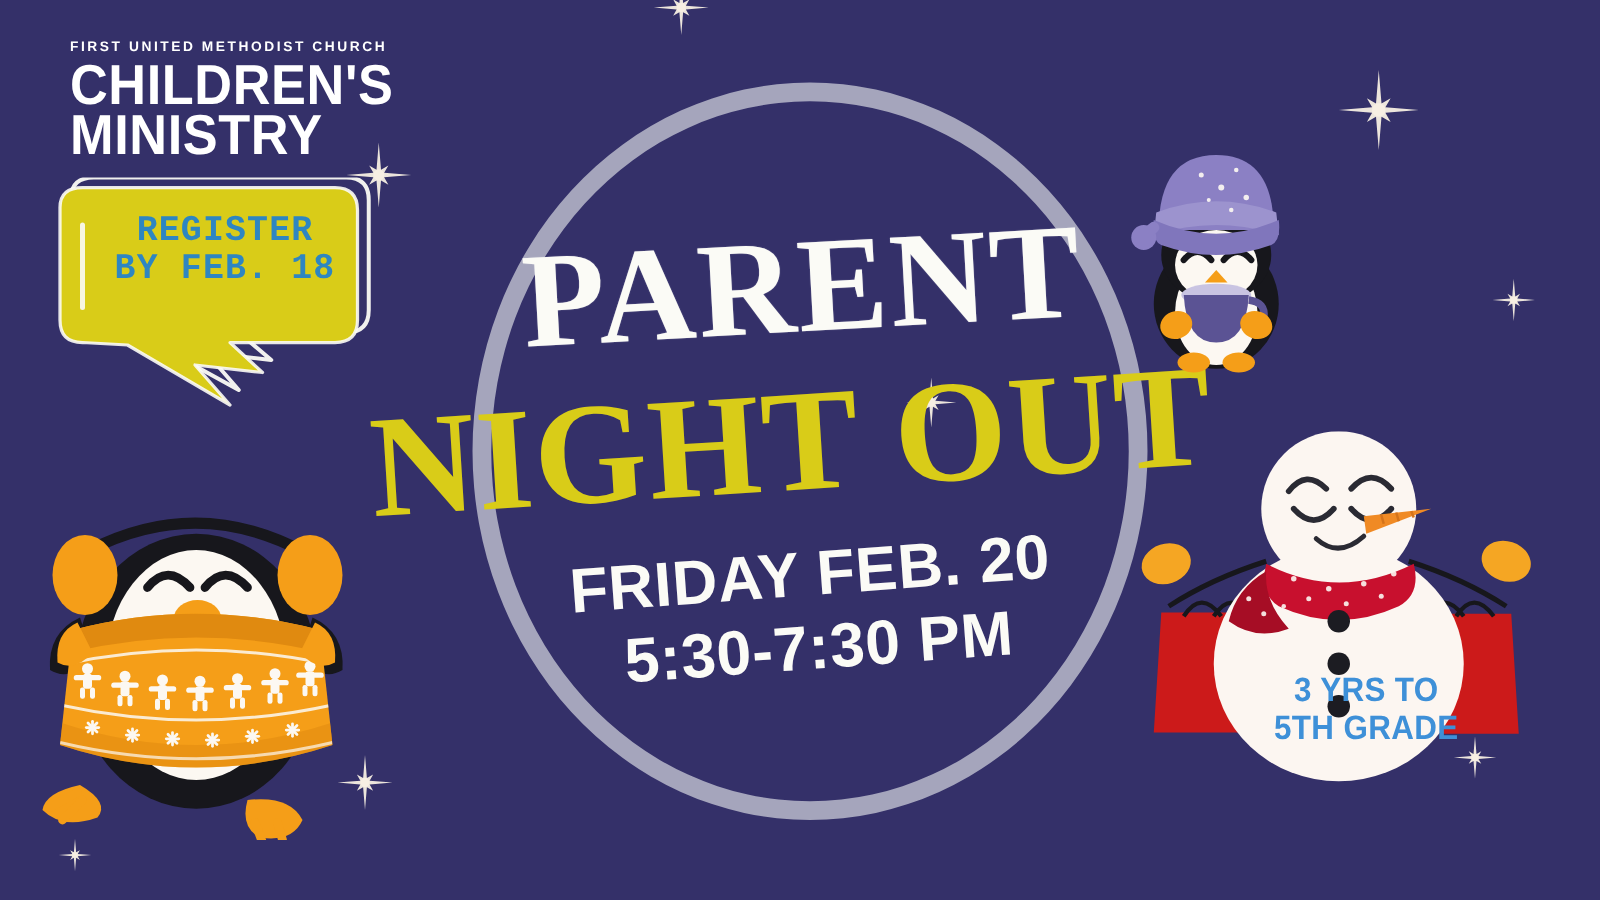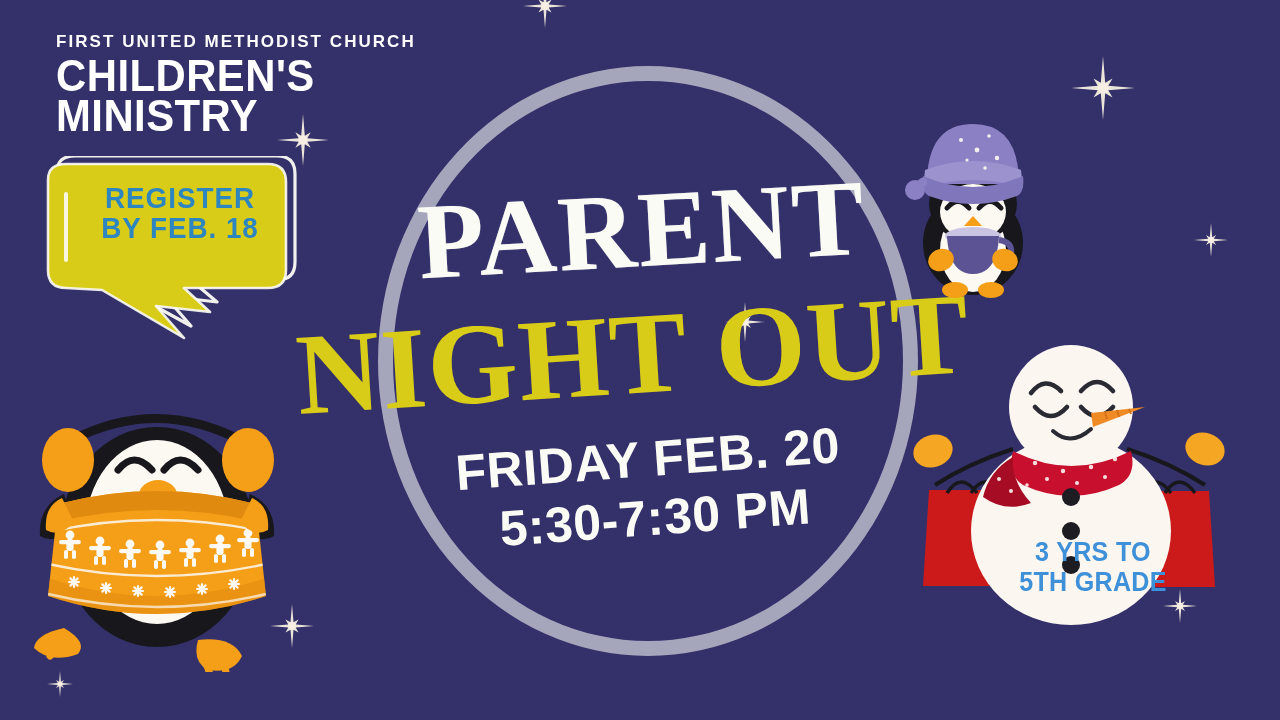--- a/index.html
+++ b/index.html
@@ -17,35 +17,34 @@
   
   #ring{
     position:absolute;left:378px;top:66px;width:540px;height:590px;
     border:15px solid #A5A5BC;border-radius:50%;
     box-sizing:border-box;
   }
 
   
   #logo{position:absolute;left:56px;top:32px;width:300px;}
   #logo .kicker{
-    color:#ffffff;font-size:17px;font-weight:bold;letter-spacing:2.05px;
+    color:#ffffff;font-size:11px;font-weight:bold;letter-spacing:2.05px;
     white-space:nowrap;
-    text-align:right;
   }
   #logo .big1, #logo .big2{
     color:#ffffff;font-weight:bold;line-height:.84;
     font-family:"Liberation Sans", sans-serif;
     transform:scaleX(.93);transform-origin:left center;
     white-space:nowrap;letter-spacing:.5px;
   }
   #logo .big1{font-size:45px;margin-top:5px;}
   #logo .big2{font-size:45px;margin-top:2px;}
 
   
-  #bubble-wrap{position:absolute;left:38px;top:156px;width:270px;height:210px;}
+  #bubble-wrap{position:absolute;left:38px;top:142px;width:270px;height:210px;font-family:Liberation Mono, monospace;}
   #bubble-wrap svg{position:absolute;left:0;top:0;}
   #bubble-text{
     position:absolute;left:46px;top:28px;width:200px;
     color:#2E86C1;font-weight:bold;line-height:1.02;
     font-size:29px;letter-spacing:1px;text-align:center;
     transform:scaleX(.96);transform-origin:left top;
   }
   #bubble-text div{white-space:nowrap;}
 
   

